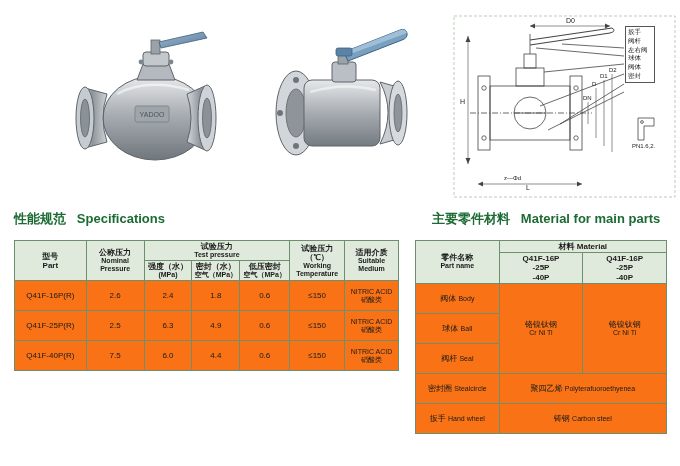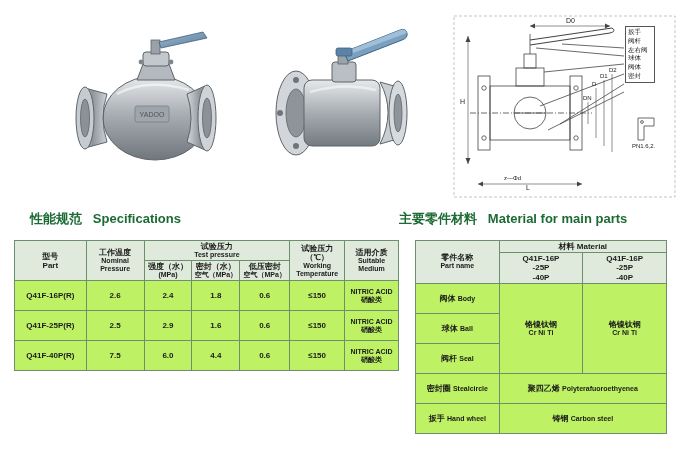--- a/index.html
+++ b/index.html
@@ -31,21 +31,21 @@
   .tbl td, .tbl th {
     border:1px solid #6e8f6e;
     text-align:center;
     vertical-align:middle;
     font-weight:normal;
     padding:1px 2px;
     line-height:1.15;
     color:#1a1a1a;
   }
   .tbl thead td, .tbl thead th { background:#dfeadc; font-weight:bold; }
-  .tbl tbody td { background:#bef264; height:30px;font-weight:bold; }
+  .tbl tbody td { background:#f97316; height:30px; }
   .small { font-size:7px; }
   .lbl2 { line-height:1.25; }
 
   
   #spec-table { left:14px; top:240px; width:385px; }
   #spec-table td { }
 
   
   #mat-table { left:415px; top:240px; width:252px; }
   #mat-table tbody td { height:30px; }
@@ -222,27 +222,27 @@
     <div class="legendbox" style="left:625px; top:26px; width:30px;">
       <div>扳手</div>
       <div>阀杆</div>
       <div>左右阀</div>
       <div>球体</div>
       <div>阀体</div>
       <div>密封</div>
     </div>
   </div>
 
-  <div class="sec-head" style="left:14px; top:210px;margin-left:16px;">
+  <div class="sec-head" style="left:14px; top:210px;">
     <span class="cn">性能规范</span>
     &nbsp;
     <span class="en">Specifications</span>
   </div>
 
-  <div class="sec-head" style="left:399px; top:210px;">
+  <div class="sec-head" style="left:432px; top:210px;">
     <span class="cn">主要零件材料</span>
     &nbsp;
     <span class="en">Material for main parts</span>
   </div>
 
   <table class="tbl" id="spec-table">
     <colgroup>
       <col style="width:72px">
       <col style="width:58px">
       <col style="width:48px">
@@ -251,21 +251,21 @@
       <col style="width:55px">
       <col style="width:54px">
     </colgroup>
     <thead>
       <tr>
         <td rowspan="2" class="lbl2">
           <div>型号</div>
           <div>Part</div>
         </td>
         <td rowspan="2" class="lbl2">
-          <div>工作温度</div>
+          <div>公称压力</div>
           <div class="small">Nominal Pressure</div>
         </td>
         <td colspan="3" class="lbl2">
           <div>试验压力</div>
           <div class="small">Test pressure</div>
         </td>
         <td rowspan="2" class="lbl2">
           <div>试验压力（℃）</div>
           <div class="small">Working Temperature</div>
         </td>
@@ -298,22 +298,22 @@
         <td>0.6</td>
         <td>≤150</td>
         <td>
           <div class="small">NITRIC ACID</div>
           <div class="small">硝酸类</div>
         </td>
       </tr>
       <tr>
         <td>Q41F-25P(R)</td>
         <td>2.5</td>
-        <td>2.9</td>
-        <td>1.6</td>
+        <td>6.3</td>
+        <td>4.9</td>
         <td>0.6</td>
         <td>≤150</td>
         <td>
           <div class="small">NITRIC ACID</div>
           <div class="small">硝酸类</div>
         </td>
       </tr>
       <tr>
         <td>Q41F-40P(R)</td>
         <td>7.5</td>

